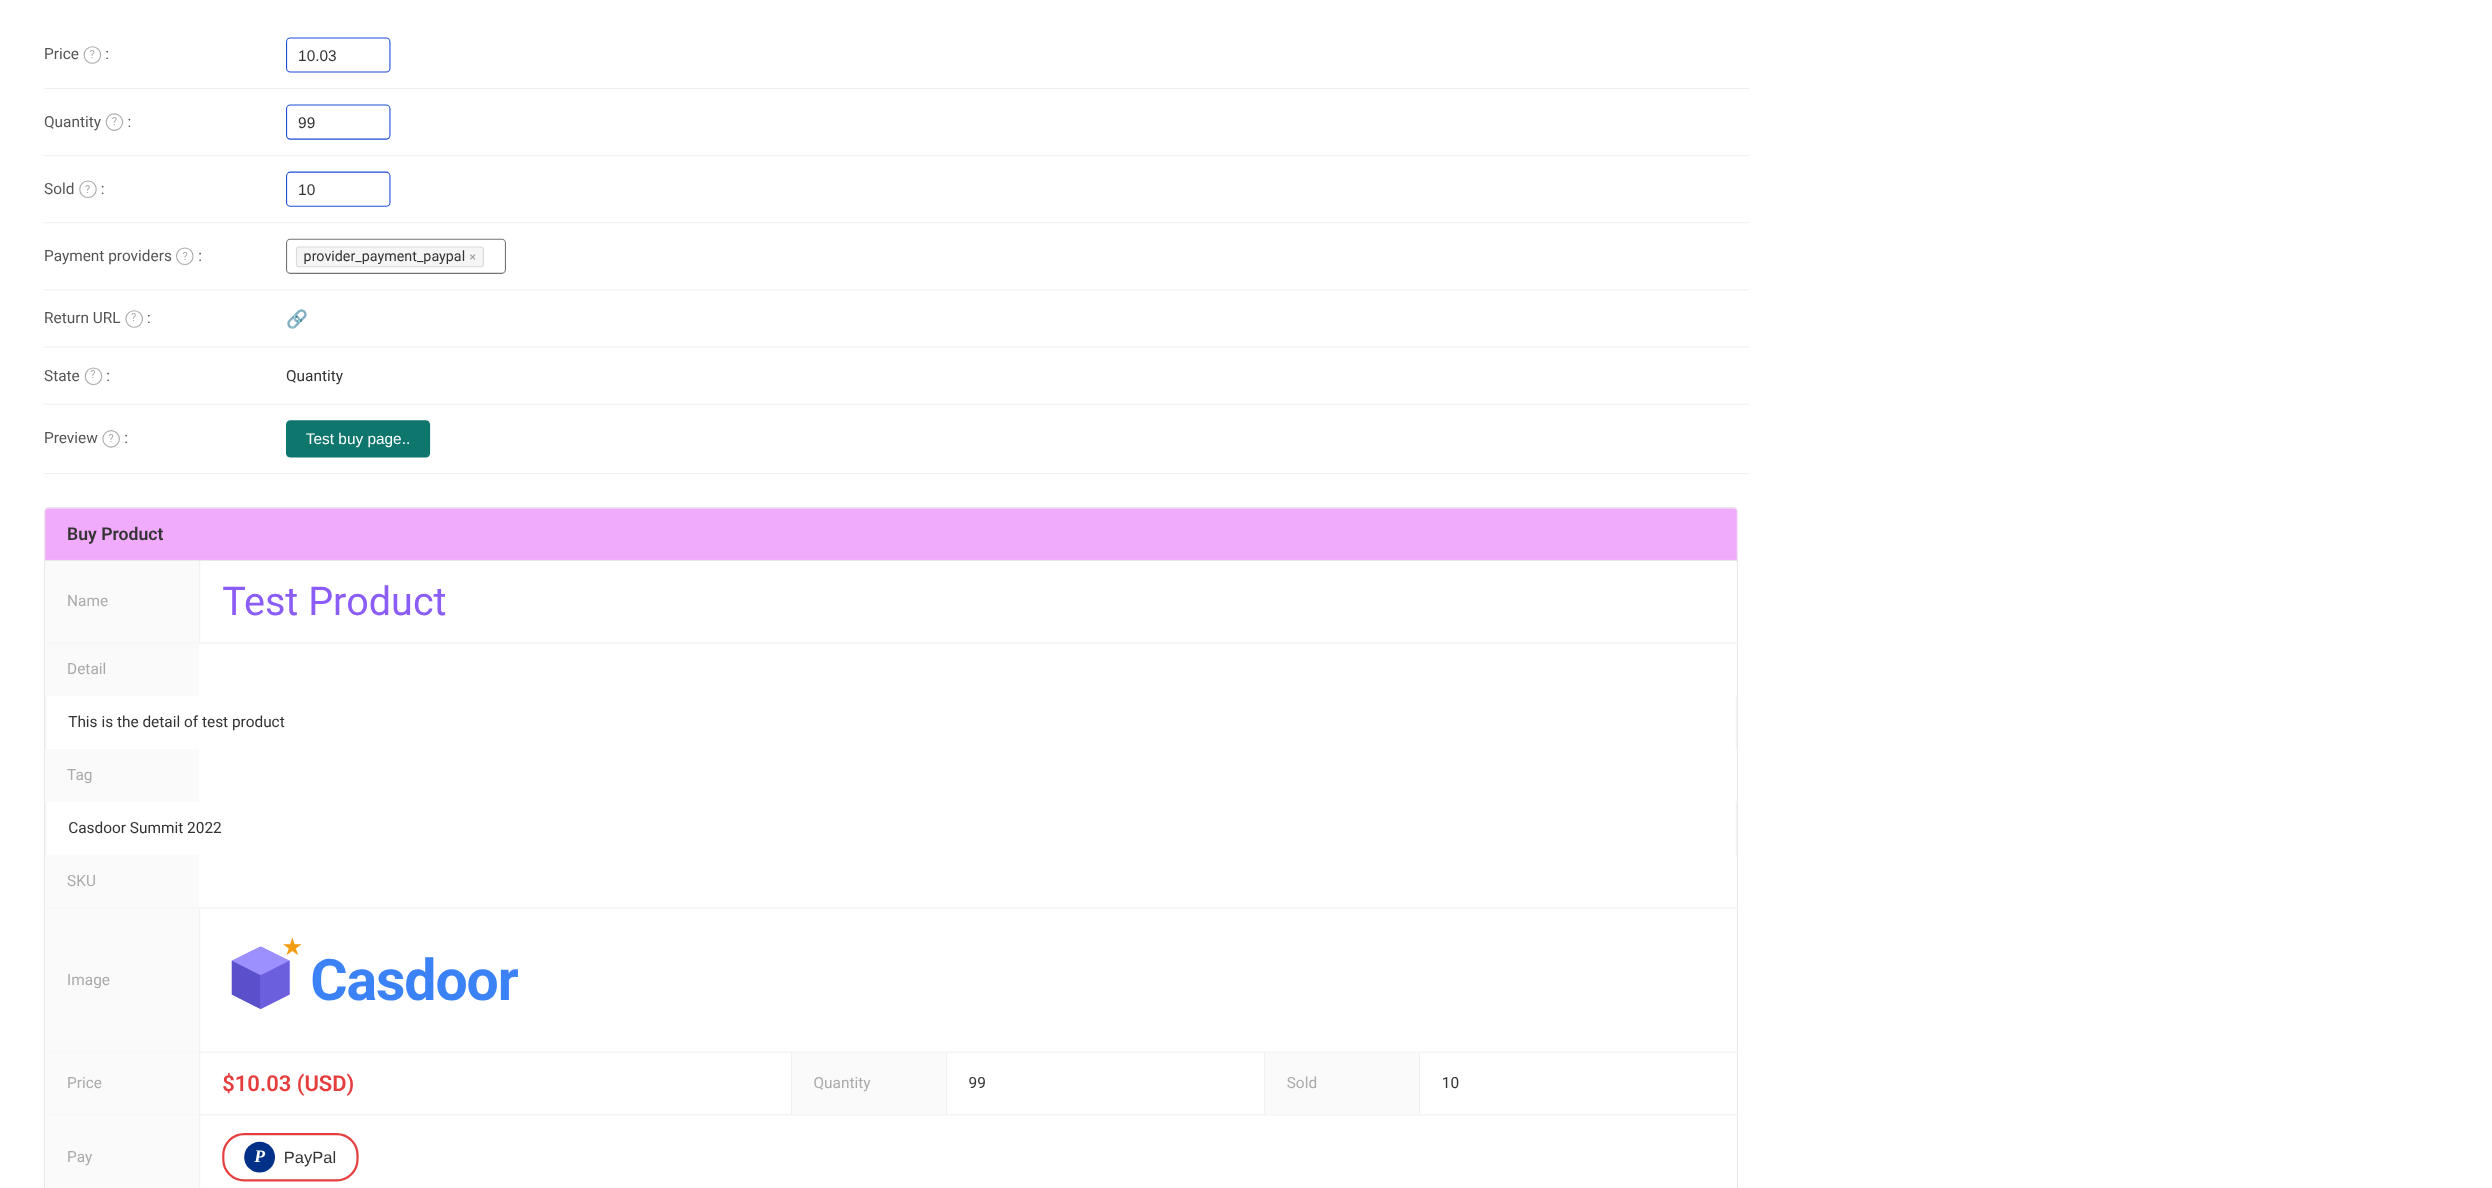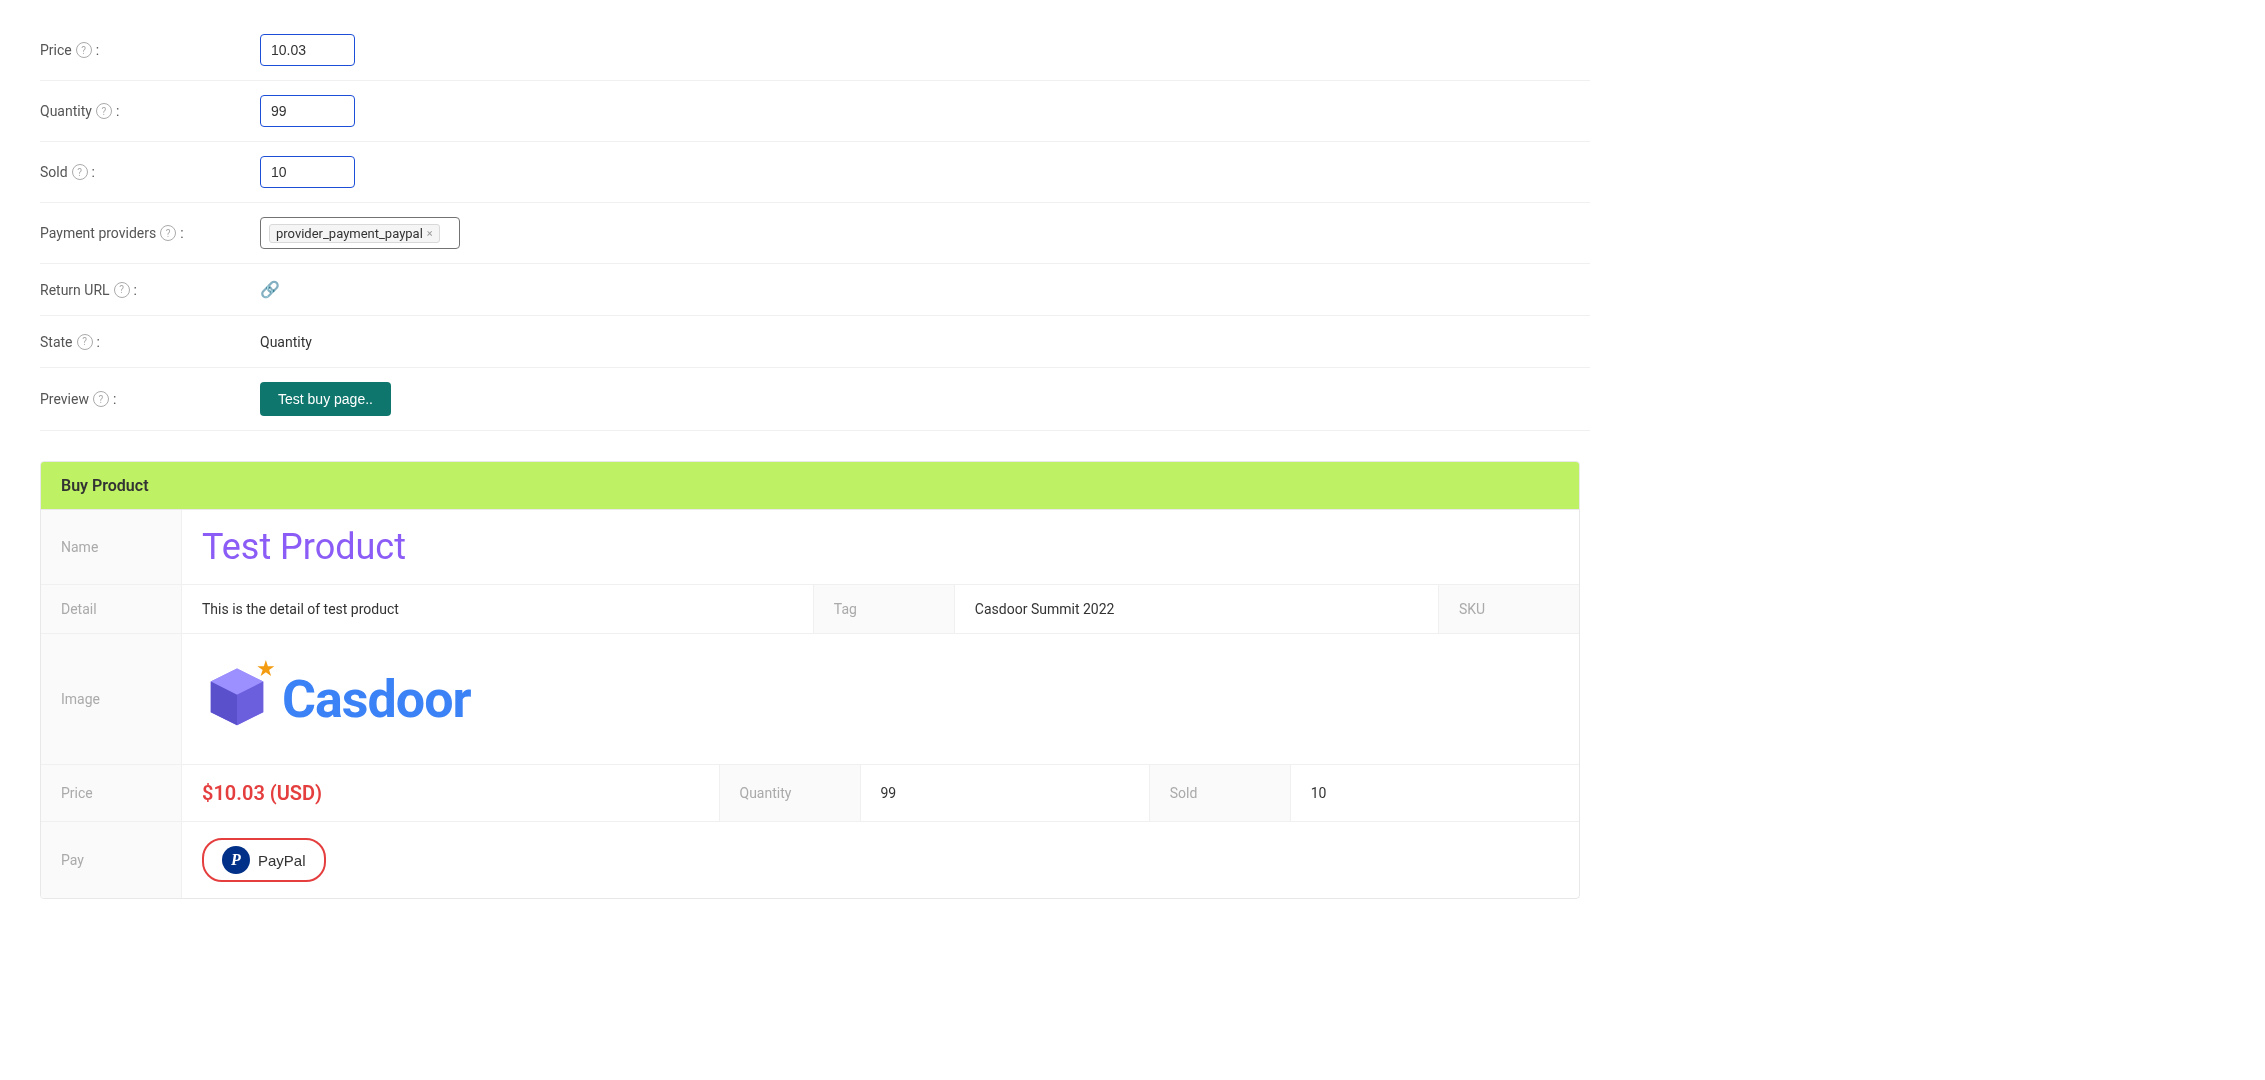--- a/index.html
+++ b/index.html
@@ -118,21 +118,21 @@
       border: 1px solid #e8e8e8;
       border-radius: 4px;
       overflow: hidden;
     }
 
     .buy-product-title {
       font-size: 16px;
       font-weight: 600;
       padding: 14px 20px;
       border-bottom: 1px solid #e8e8e8;
-      background: #bef264;
+      background: #f0abfc;
     }
 
     .product-row {
       display: flex;
       border-bottom: 1px solid #f0f0f0;
       align-items: stretch;
     }
 
     .product-row:last-child {
       border-bottom: none;
@@ -304,21 +304,21 @@
 
         <div class="buy-product-title">Buy Product</div>
 
         <div class="product-row">
           <div class="product-cell-label">Name</div>
           <div class="product-cell-value">
             <span class="product-name-text">Test Product</span>
           </div>
         </div>
 
-        <div class="product-row" style="display:flex;">
+        <div class="product-row" style="display:flex;flex-direction:column;">
 
           <div class="product-cell-label">Detail</div>
           <div class="product-cell-value" style="flex:2; border-right:1px solid #f0f0f0;">
             <span>This is the detail of test product</span>
           </div>
 
           <div class="product-cell-label" style="min-width:80px; border-left:none;">Tag</div>
           <div class="product-cell-value" style="flex:1.5; border-right:1px solid #f0f0f0;">
             <span>Casdoor Summit 2022</span>
           </div>

